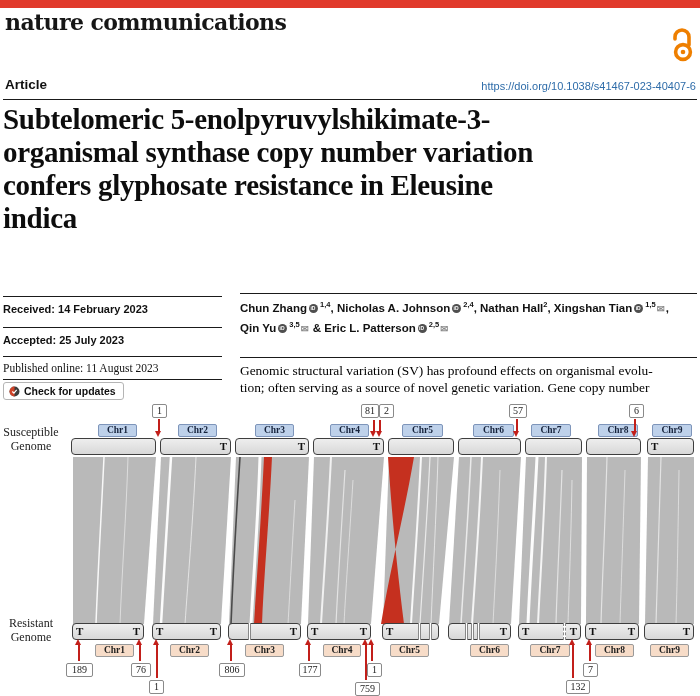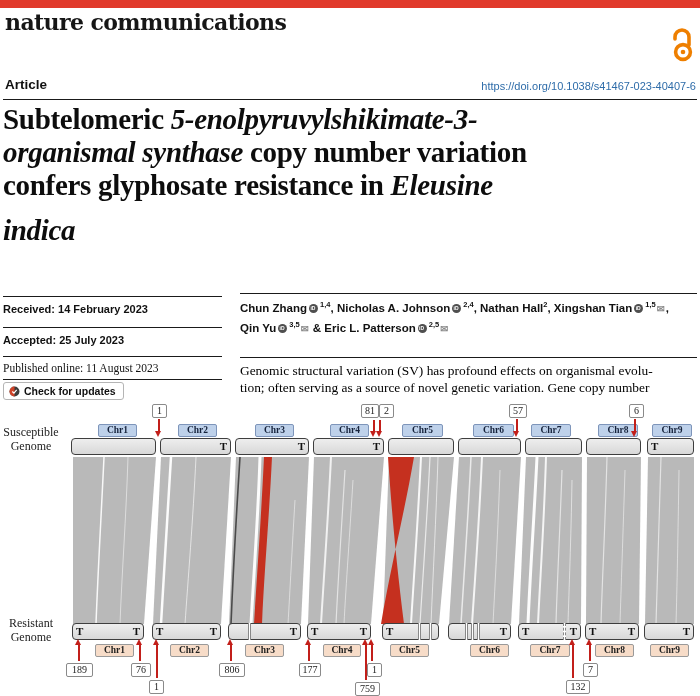--- a/index.html
+++ b/index.html
@@ -14,21 +14,21 @@
 
   
   .arttype{position:absolute;left:5px;top:77px;font-weight:bold;font-size:13.5px;}
   .doi{position:absolute;right:4px;top:80px;font-size:11px;color:#2e6ca9;text-decoration:none;}
   .rule{position:absolute;height:0;border-top:1.2px solid #1a1a1a;}
 
   
   .title{position:absolute;left:3px;top:103px;width:695px;
          font-family:"Liberation Serif",serif;font-weight:bold;font-size:29px;
          line-height:33px;letter-spacing:-0.3px;color:#0d0d0d;}
-  .title .it{font-style:italic;margin-top:12px;}
+  .title .it{}
   .tline{display:block;}
 
   
   .meta{position:absolute;left:3px;font-weight:bold;font-size:11px;color:#111;text-align:right;}
   .meta.serif{font-family:"Liberation Serif",serif;font-weight:normal;font-size:11.5px;}
   .badge{position:absolute;left:3px;top:382px;display:flex;align-items:center;gap:4px;
          padding:2px 7px 2px 5px;border:1px solid #b5b5b5;border-radius:3px;background:#fff;
          font-weight:bold;font-size:10.5px;cursor:pointer;}
 
   

